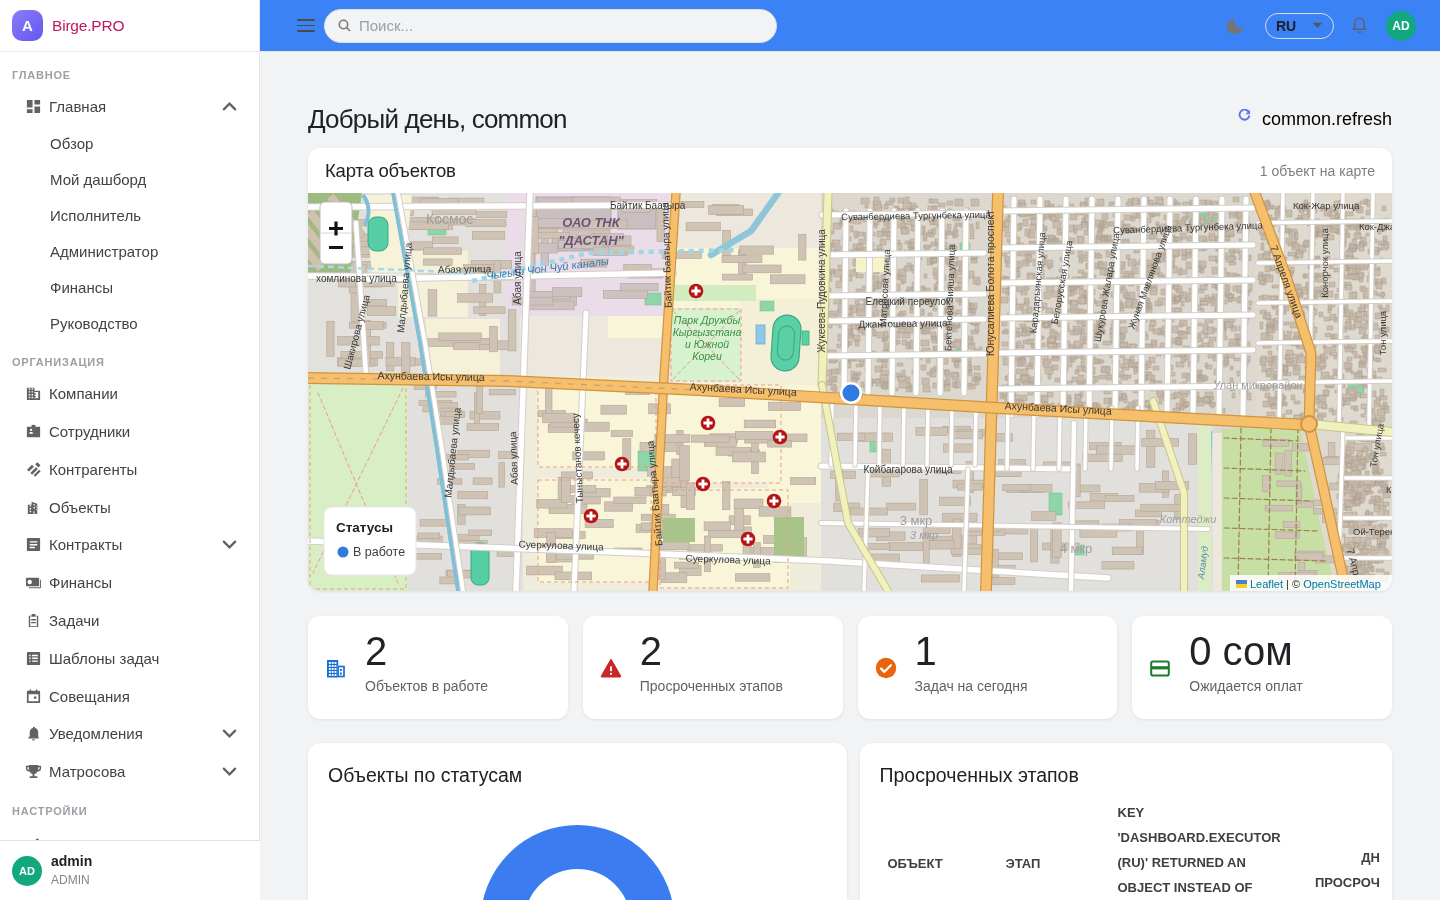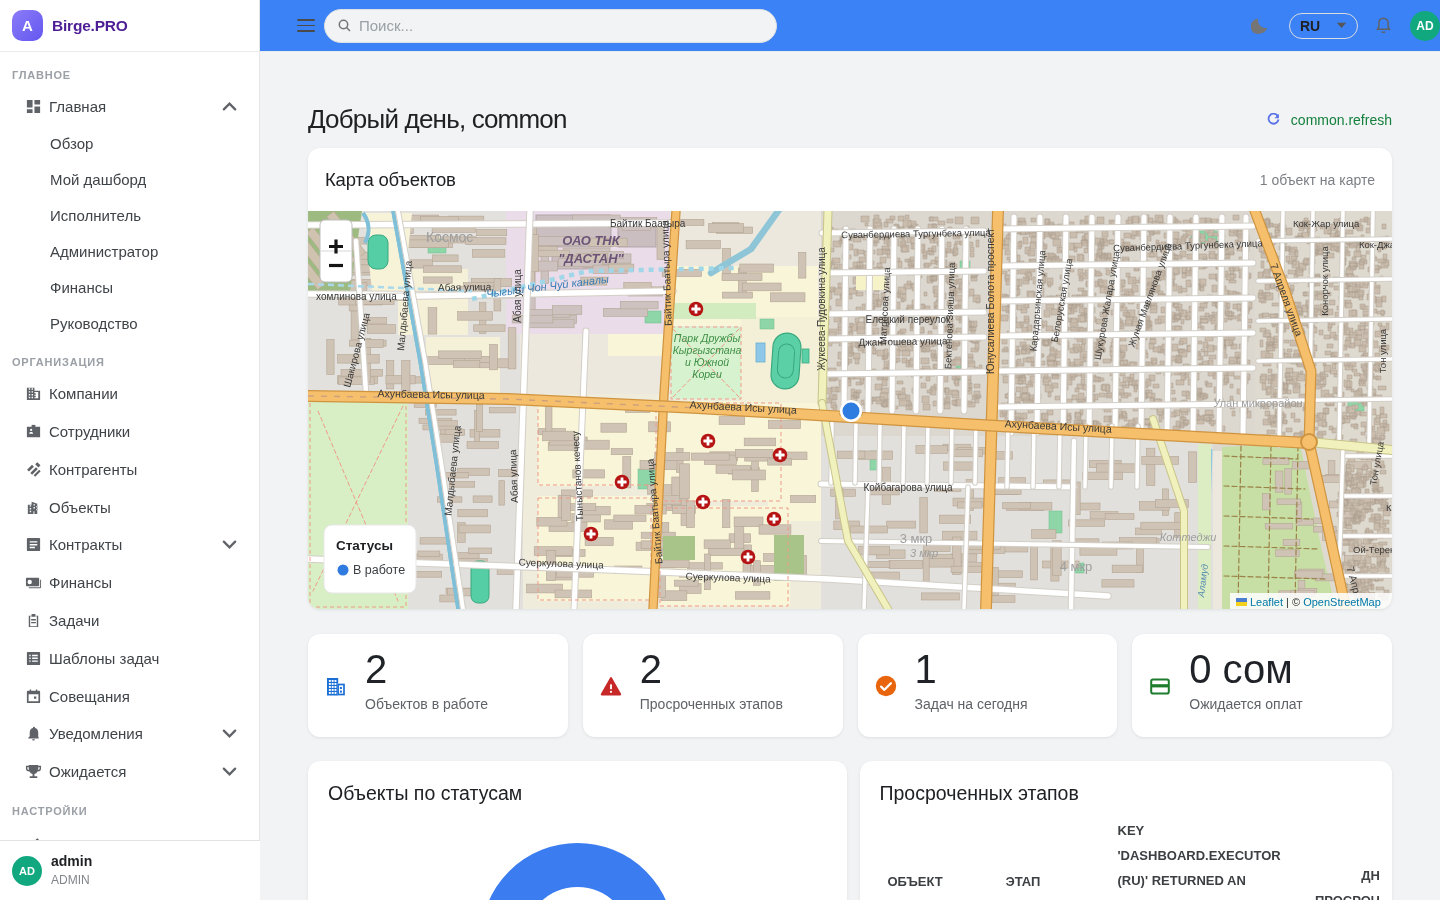--- a/index.html
+++ b/index.html
@@ -1,52 +1,52 @@
 <!DOCTYPE html>
 <html lang="ru"><head><meta charset="utf-8">
 <title>Birge.PRO</title>
 <style>
 *{margin:0;padding:0;box-sizing:border-box}
 html,body{width:1440px;height:900px;overflow:hidden}
 body{font-family:"Liberation Sans",sans-serif;background:#f1f3f4;color:#202124}
 .sidebar{position:fixed;left:0;top:0;width:260px;height:900px;background:#fff;border-right:1px solid #e6e6e6;z-index:10}
 .logo-row{height:52px;display:flex;align-items:center;padding-left:12px;border-bottom:1px solid #ebebeb}
 .logo-badge{width:31px;height:31px;border-radius:10px;background:linear-gradient(135deg,#8b7cf8,#6457f0);display:flex;align-items:center;justify-content:center;color:#fff;font-weight:bold;font-size:15px}
-.logo-name{margin-left:9px;font-weight:bold;font-size:15.5px;color:#4c1d95;letter-spacing:-0.2px}
+.logo-name{margin-left:9px;font-weight:normal;font-size:15.5px;color:#be185d;letter-spacing:-0.2px}
 .nav{padding-top:7px}
 .sec{padding:10px 12px 7px;font-size:11px;font-weight:bold;color:#9aa0a6;letter-spacing:.8px}
 .item{height:37.8px;display:flex;align-items:center;padding:0 14px 0 25px;font-size:15px;color:#3f4449}
 .item svg{width:17px;height:17px;margin-right:7px;flex:none}
 .item .lbl{flex:1}
 .chev{width:11px;height:11px;flex:none}
 .sub{height:36px;display:flex;align-items:center;padding-left:50px;font-size:15px;color:#3f4449}
 .user{position:fixed;left:0;bottom:0;width:260px;height:60px;background:#fff;border-top:1px solid #e3e3e3;display:flex;align-items:center;padding-left:12px;z-index:11}
 .uavatar{width:30px;height:30px;border-radius:50%;background:#11a87f;color:#fff;font-weight:bold;font-size:11px;display:flex;align-items:center;justify-content:center}
 .uname{margin-left:9px}
 .uname b{display:block;font-size:14px;color:#202124;line-height:17px}
 .uname span{font-size:12px;color:#80868b}
 .topbar{position:fixed;left:260px;top:0;width:1180px;height:52px;background:#3b82f6;border-bottom:1px solid #e8eaed;display:flex;align-items:center;z-index:9}
 .burger{margin-left:37px;width:18px}
 .burger div{height:1.8px;background:#4a4a4a;border-radius:1px;margin:3.5px 0}
 .search{margin-left:9px;width:453px;height:34px;background:#f1f3f4;border:1px solid #dcdfe3;border-radius:17px;display:flex;align-items:center;padding-left:13px;color:#9aa0a6;font-size:15px}
 .search svg{margin-right:8px}
-.tb-right{margin-left:auto;display:flex;align-items:center;}
+.tb-right{margin-left:auto;display:flex;align-items:center;margin-right:24px}
 .moon{width:19px;height:19px;margin-left:2px}
 .lang{margin-left:19px;width:69px;height:26px;border:1px solid #dadce0;border-radius:13px;display:flex;align-items:center;padding:0 10px;font-size:14px;font-weight:bold;color:#202124}
 .lang svg{margin-left:auto}
 .bell{margin-left:17px;width:17px;height:19px}
 .tb-avatar{margin-left:18px;width:30px;height:30px;border-radius:50%;background:#11a87f;color:#fff;font-weight:bold;font-size:12px;display:flex;align-items:center;justify-content:center}
 .main{position:absolute;left:260px;top:52px;width:1180px;padding:0 48px}
 .page-head{display:flex;align-items:center;margin-top:52px;margin-bottom:13px}
 .page-head h1{font-size:26px;font-weight:400;color:#202124;letter-spacing:-0.8px}
-.refresh{margin-left:auto;display:flex;align-items:center;color:#15803d;font-size:14px}
+.refresh{margin-left:auto;display:flex;align-items:flex-start;color:#000000;font-size:18px}
 
 .card{background:#fff;border-radius:12px;box-shadow:0 1px 3px rgba(60,64,67,.10)}
 .map-card{overflow:hidden}
-.map-head{height:63px;display:flex;align-items:center;padding:0 17px}
+.map-head{height:45px;display:flex;align-items:center;padding:0 17px}
 .map-head .t{font-size:18.5px;color:#202124;letter-spacing:-0.2px}
 .map-head .r{margin-left:auto;font-size:14px;color:#7b7f85}
 .map-wrap{width:1084px;height:398px;position:relative;line-height:0}
 .stats{display:flex;gap:15px;margin-top:25px}
 .stat{flex:1;height:103px;border-radius:12px;background:#fff;box-shadow:0 1px 3px rgba(60,64,67,.10);display:flex;align-items:center;padding-left:17px}
 .stat .ic{width:22px;height:22px;margin-right:18px;flex:none}
 .stat .num{font-size:40px;color:#1f2327;line-height:38px}
 .stat .lab{font-size:14px;color:#5f6368;margin-top:8px}
 .bottom{display:flex;gap:13px;margin-top:24px}
 .bcard{background:#fff;border-radius:12px;box-shadow:0 1px 3px rgba(60,64,67,.10);height:420px;overflow:hidden;position:relative}
@@ -143,21 +143,21 @@
         </svg>
         <span class="lbl">Уведомления</span>
         <svg class="chev" viewBox="0 0 12 12">
           <path d="M2 4l4 4 4-4" stroke="#5f6368" stroke-width="1.6" fill="none" stroke-linecap="round"></path>
         </svg>
       </div>
       <div class="item">
         <svg viewBox="0 0 18 18">
           <path fill="#5f6368" d="M4 2h10v1h3v2.5A3.5 3.5 0 0113.5 9h-.3A4.5 4.5 0 0110 11.7V14h3v2H5v-2h3v-2.3A4.5 4.5 0 014.8 9h-.3A3.5 3.5 0 011 5.5V3h3V2zm-1.5 2.5v1A2 2 0 004 7.4V4.5H2.5zm13 0H14v2.9a2 2 0 001.5-1.9v-1z"></path>
         </svg>
-        <span class="lbl">Ожидается</span>
+        <span class="lbl">Матросова</span>
         <svg class="chev" viewBox="0 0 12 12">
           <path d="M2 4l4 4 4-4" stroke="#5f6368" stroke-width="1.6" fill="none" stroke-linecap="round"></path>
         </svg>
       </div>
       <div class="sec" style="padding-top:14px">НАСТРОЙКИ</div>
       <div class="item" style="margin-top:3px">
         <svg viewBox="0 0 18 18">
           <path fill="#5f6368" d="M2.2 9.2L7.4 4l2 2-5.2 5.2zM5.6 12.6l6-6 2 2-6 6zM9.2 15l5.8-5.8 1.6 1.6L10.8 16.6zM10.8 3.4L13 1.2l3.4 3.4-2.2 2.2z"></path>
         </svg>
         <span class="lbl">Аккаунт</span>

